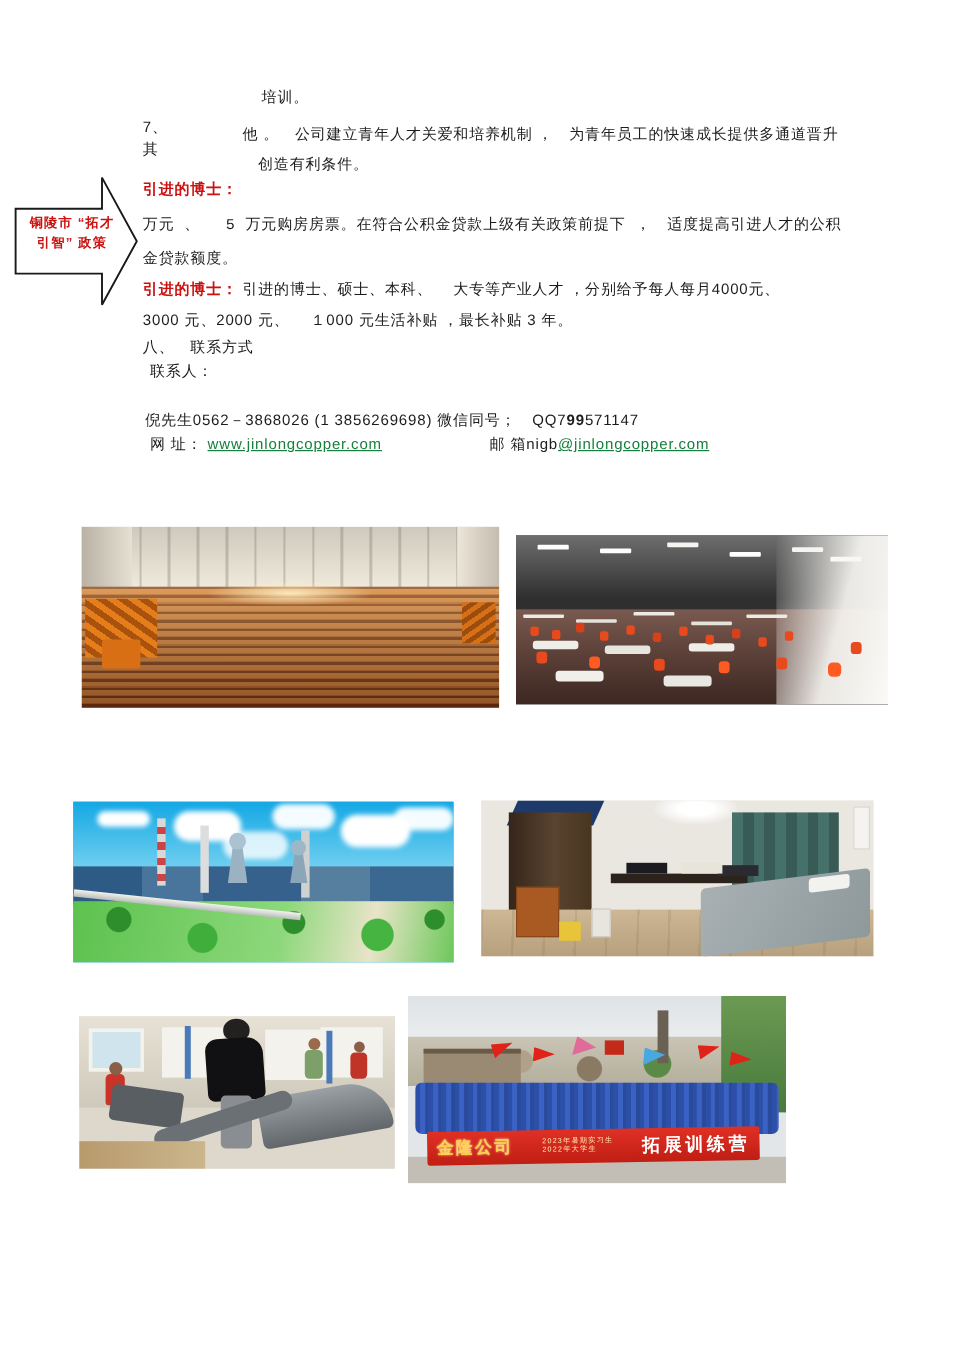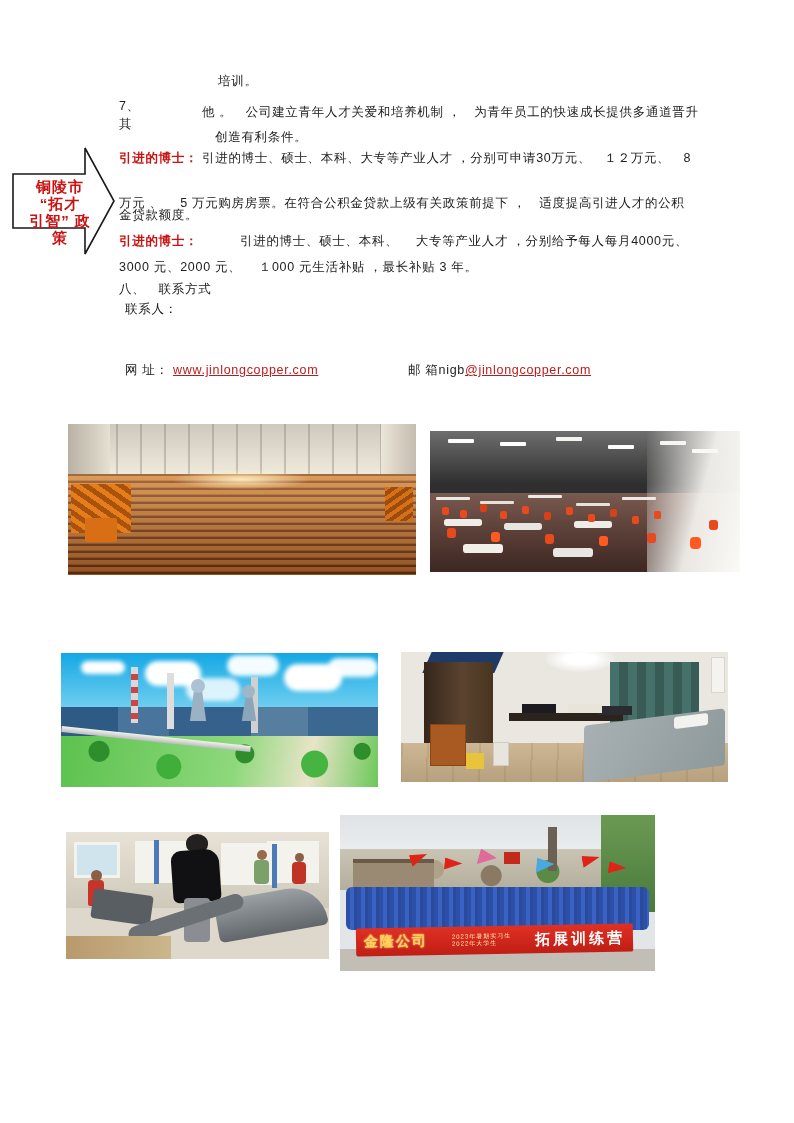--- a/index.html
+++ b/index.html
@@ -1,30 +1,30 @@
 <!DOCTYPE html>
 <html><head>
 <meta charset="utf-8">
 <style>
   html,body{margin:0;padding:0;background:#ffffff;}
   .page{position:relative;width:794px;height:1123px;background:#ffffff;overflow:hidden;
         font-family:"Liberation Sans","DejaVu Sans",sans-serif;}
   .t{position:absolute;font-size:12.5px;color:#1c1c1c;white-space:nowrap;letter-spacing:0.7px;line-height:1.2;}
   .red{color:#cc1111;font-weight:bold;}
-  .link{color:#b91c1c;text-decoration:underline;cursor:pointer;}
+  .link{color:#15803d;text-decoration:underline;cursor:pointer;}
   .boldnum{font-weight:bold;}
 
   
   .callout{position:absolute;left:8px;top:142px;width:112px;height:118px;}
   .callout svg{position:absolute;left:0;top:0;}
   .callout-text{position:absolute;left:16px;top:36px;width:72px;text-align:center;
-      font-size:15px;color:#cc1111;font-weight:bold;line-height:17px;letter-spacing:1px;}
-
-  
-  .photo{position:absolute;overflow:hidden;background:#ccc;}
+      font-size:11px;color:#cc1111;font-weight:bold;line-height:17px;letter-spacing:1px;}
+
+  
+  .photo{position:absolute;overflow:hidden;background:#ccc;margin-top:15px;}
   .abs{position:absolute;}
 
   
   #p1{left:68px;top:424px;width:348px;height:151px;background:#e8e2d6;}
   .p1-ceiling{left:0;top:0;right:0;height:36%;
       background:repeating-linear-gradient(90deg,rgba(125,118,105,.35) 0 2px,rgba(0,0,0,0) 2px 24px),
                  linear-gradient(#cfc9bd,#f2ecdf);}
   .p1-wallL{left:0;top:0;width:12%;height:40%;background:linear-gradient(90deg,#b9b2a4,#e6e0d2);}
   .p1-wallR{right:0;top:0;width:10%;height:42%;background:linear-gradient(-90deg,#c4bcae,#ece6d8);}
   .p1-field{left:0;top:33%;right:0;bottom:0;
@@ -172,31 +172,33 @@
     </div>
   </div>
 
   <div class="t" style="left:218px;top:74px;">培训。</div>
   <div class="t" style="left:119px;top:99px;">7、</div>
   <div class="t" style="left:119px;top:117px;">其</div>
   <div class="t" style="left:202px;top:105px;">他 。　公司建立青年人才关爱和培养机制 ，　为青年员工的快速成长提供多通道晋升</div>
   <div class="t" style="left:215px;top:130px;">创造有利条件。</div>
 
   <div class="t red" style="left:119px;top:151px;">引进的博士：</div>
-  <div class="t" style="left:202px;top:151px;">引进的博士、硕士、本科、大专等产业人才 ，分别可申请30万元、　１２万元、　8</div>
-  <div class="t" style="left:119px;top:196px;">万元 、　 5 万元购房房票。在符合公积金贷款上级有关政策前提下 ，　适度提高引进人才的公积</div>
+  <div class="t" style="left:119px;top:181px;font-family:Liberation Mono, monospace;">万元 、　 5 万元购房房票。在符合公积金贷款上级有关政策前提下 ，　适度提高引进人才的公积</div>
   <div class="t" style="left:119px;top:208px;">金贷款额度。</div>
 
   <div class="t red" style="left:119px;top:234px;">引进的博士：</div>
-  <div class="t" style="left:202px;top:234px;margin-left:38px;">引进的博士、硕士、本科、　 大专等产业人才 ，分别给予每人每月4000元、</div>
+  <div class="t" style="left:202px;top:234px;">引进的博士、硕士、本科、　 大专等产业人才 ，分别给予每人每月4000元、</div>
   <div class="t" style="left:119px;top:260px;">3000 元、2000 元、　 １000 元生活补贴 ，最长补贴 3 年。</div>
 
   <div class="t" style="left:119px;top:282px;">八、　联系方式</div>
   <div class="t" style="left:125px;top:302px;">联系人：</div>
 
+  <div class="t" style="left:121px;top:343px;">
+    <span>倪先生0562－3868026 (1 3856269698) 微信同号；　QQ7</span><span class="boldnum">99</span><span>571147</span>
+  </div>
 
   <div class="t" style="left:125px;top:363px;">
     <span>网 址：</span>
     <span class="link">www.jinlongcopper.com</span>
   </div>
   <div class="t" style="left:408px;top:363px;">
     <span>邮 箱</span><span>nigb</span><span class="link">@jinlongcopper.com</span>
   </div>
 
   <div class="photo" id="p1">

